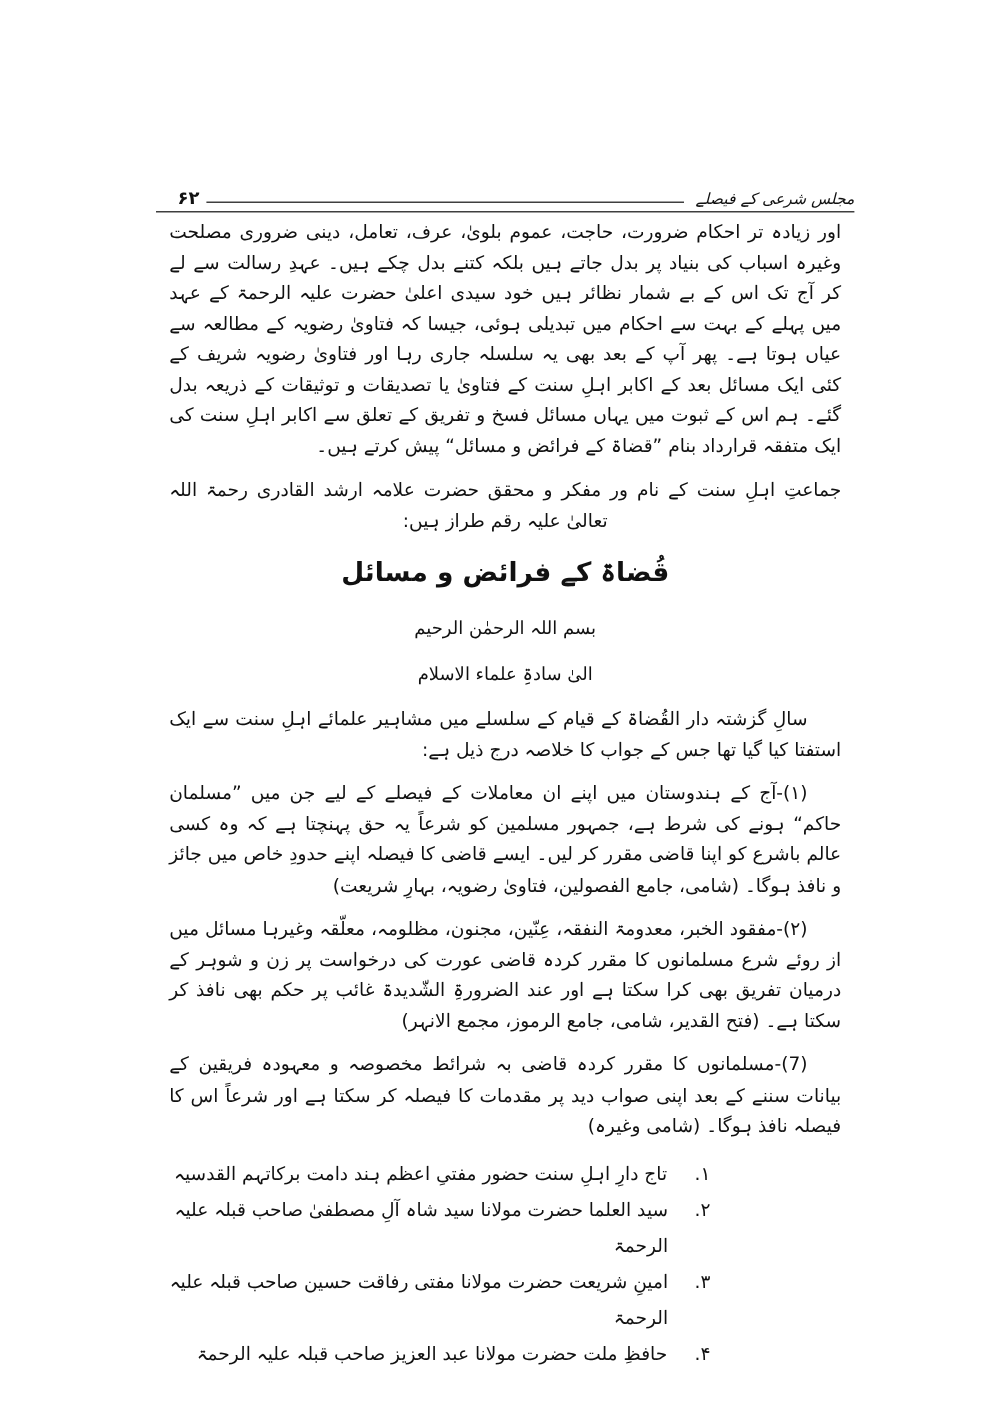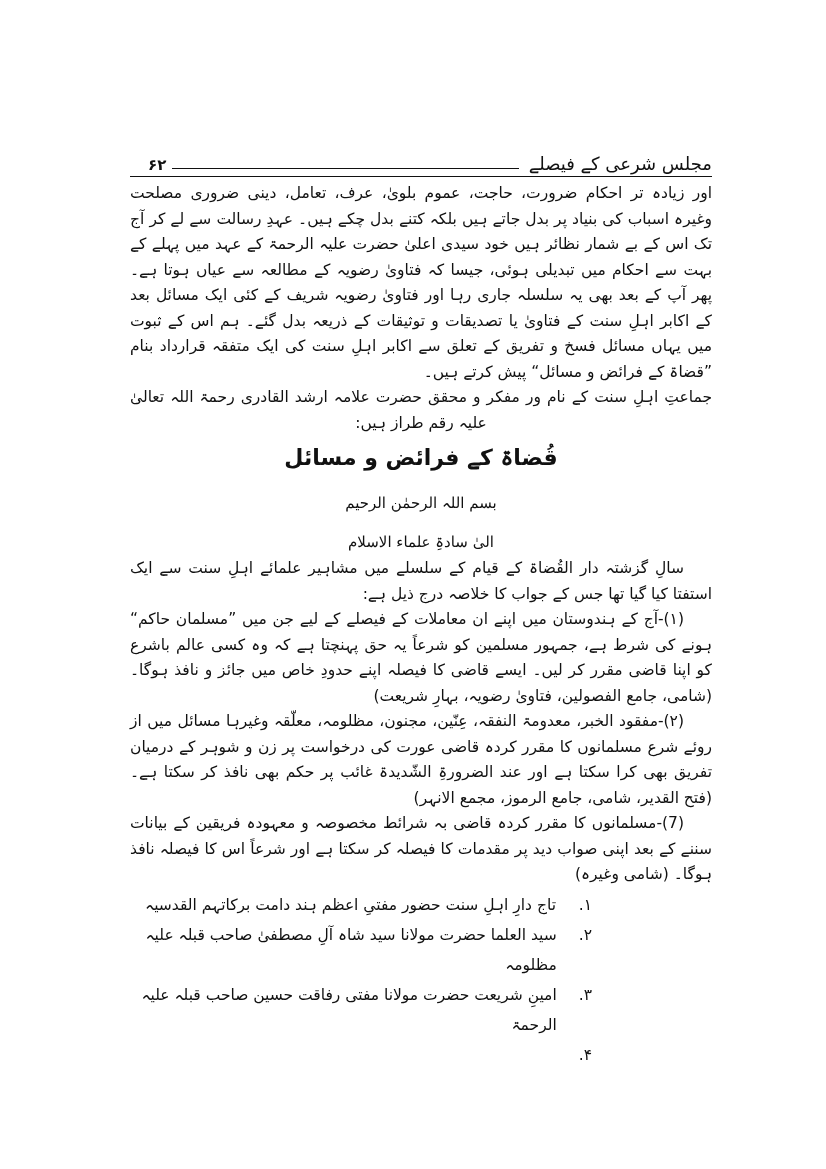--- a/index.html
+++ b/index.html
@@ -1,24 +1,24 @@
 <!DOCTYPE html>
 <html><head>
 <meta charset="utf-8">
 <style>
   html, body { margin:0; padding:0; background:#ffffff; }
   body { width:826px; height:1169px; position:relative; overflow:hidden;
          font-family:"DejaVu Sans", sans-serif; color:#111; }
   .page { position:absolute; left:130px; top:150px; width:582px; direction:rtl; }
   .header { position:relative; height:24px; display:flex; align-items:flex-end;
             justify-content:space-between; border-bottom:1.5px solid #111; padding-bottom:2px; }
-  .header .title { font-size:18px; white-space:nowrap; padding-left:6px; }
+  .header .title { font-size:13px; font-style:italic; white-space:nowrap; padding-left:6px; }
   .header .rule { flex:1; border-bottom:1px solid #111; margin:0 4px 5px 4px; }
   .header .pageno { font-size:15px; font-weight:bold; padding-right:2px; padding-left:18px; }
-  .p { font-size:15.5px; line-height:25.5px; text-align:justify; text-align-last:right; margin:0; }
+  .p { font-size:15.5px; line-height:25.5px; text-align:justify; text-align-last:right; margin:11px; }
   .indent { text-indent:28px; }
   .center { text-align-last:center; }
   .heading { font-size:22px; font-weight:bold; line-height:40px; text-align:center; margin:2px 0 4px 0; }
   .arabic { font-family:"DejaVu Serif", serif; font-size:15px; line-height:27px; text-align:center;margin-top:12px; }
   .list { margin:2px 0 0 0; padding:0; list-style:none; }
   .list li { font-size:15.5px; line-height:30px; padding-right:120px; display:flex; gap:22px; }
   .list .num { width:14px; text-align:right; }
 </style>
 </head>
 <body>
@@ -46,23 +46,24 @@
   <p class="p indent">(7)-مسلمانوں کا مقرر کردہ قاضی بہ شرائط مخصوصہ و معہودہ فریقین کے بیانات سننے کے بعد اپنی صواب دید پر مقدمات کا فیصلہ کر سکتا ہے اور شرعاً اس کا فیصلہ نافذ ہوگا۔ (شامی وغیرہ)</p>
 
 
   <ul class="list">
     <li>
       <span class="num">۱.</span>
       <span>تاج دارِ اہلِ سنت حضور مفتیِ اعظم ہند دامت برکاتہم القدسیہ</span>
     </li>
     <li>
       <span class="num">۲.</span>
-      <span>سید العلما حضرت مولانا سید شاہ آلِ مصطفیٰ صاحب قبلہ علیہ مظلومہ</span>
+      <span>سید العلما حضرت مولانا سید شاہ آلِ مصطفیٰ صاحب قبلہ علیہ الرحمۃ</span>
     </li>
     <li>
       <span class="num">۳.</span>
       <span>امینِ شریعت حضرت مولانا مفتی رفاقت حسین صاحب قبلہ علیہ الرحمۃ</span>
     </li>
     <li>
       <span class="num">۴.</span>
+      <span>حافظِ ملت حضرت مولانا عبد العزیز صاحب قبلہ علیہ الرحمۃ</span>
     </li>
   </ul>
 </div>
 
 </body></html>

